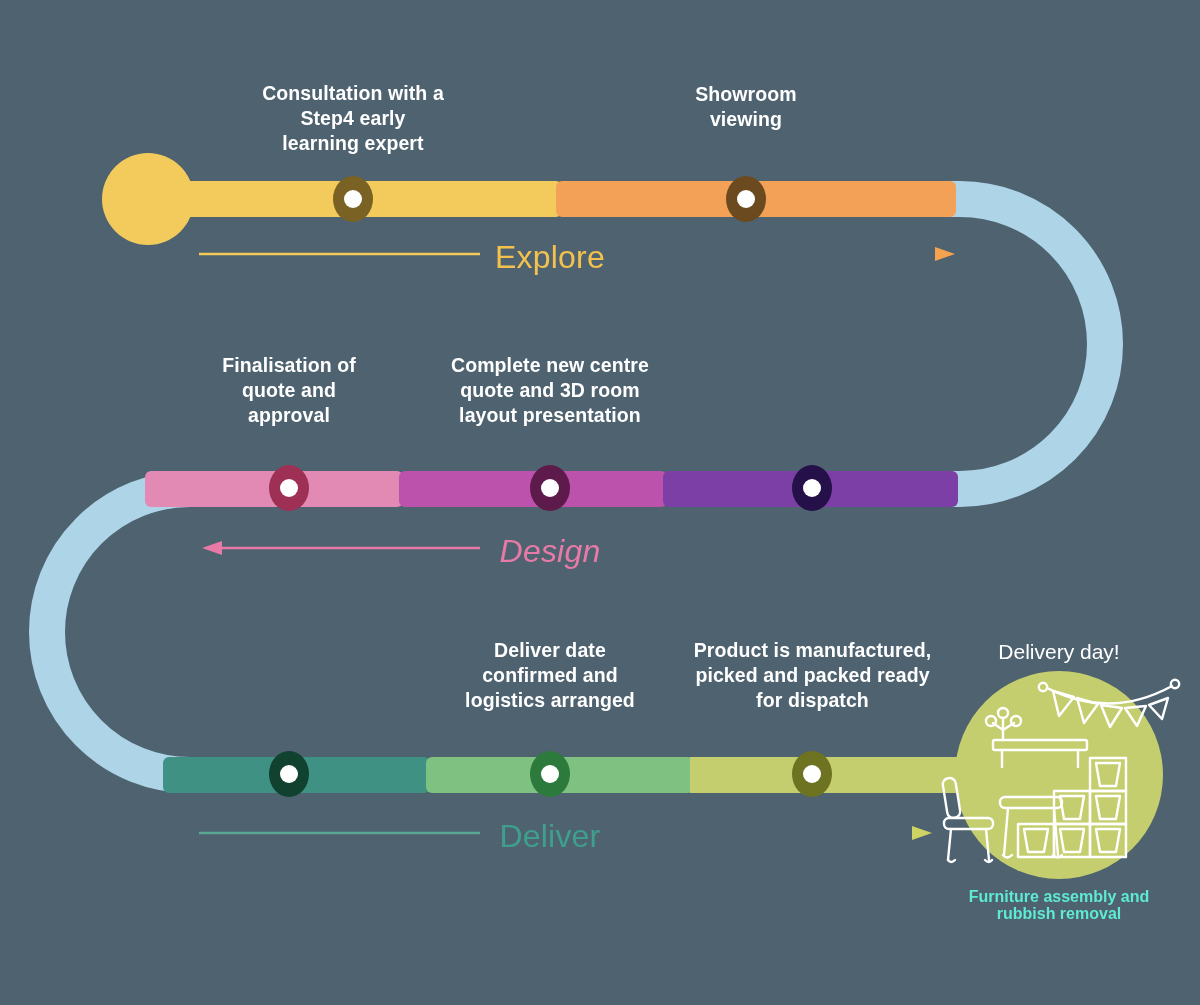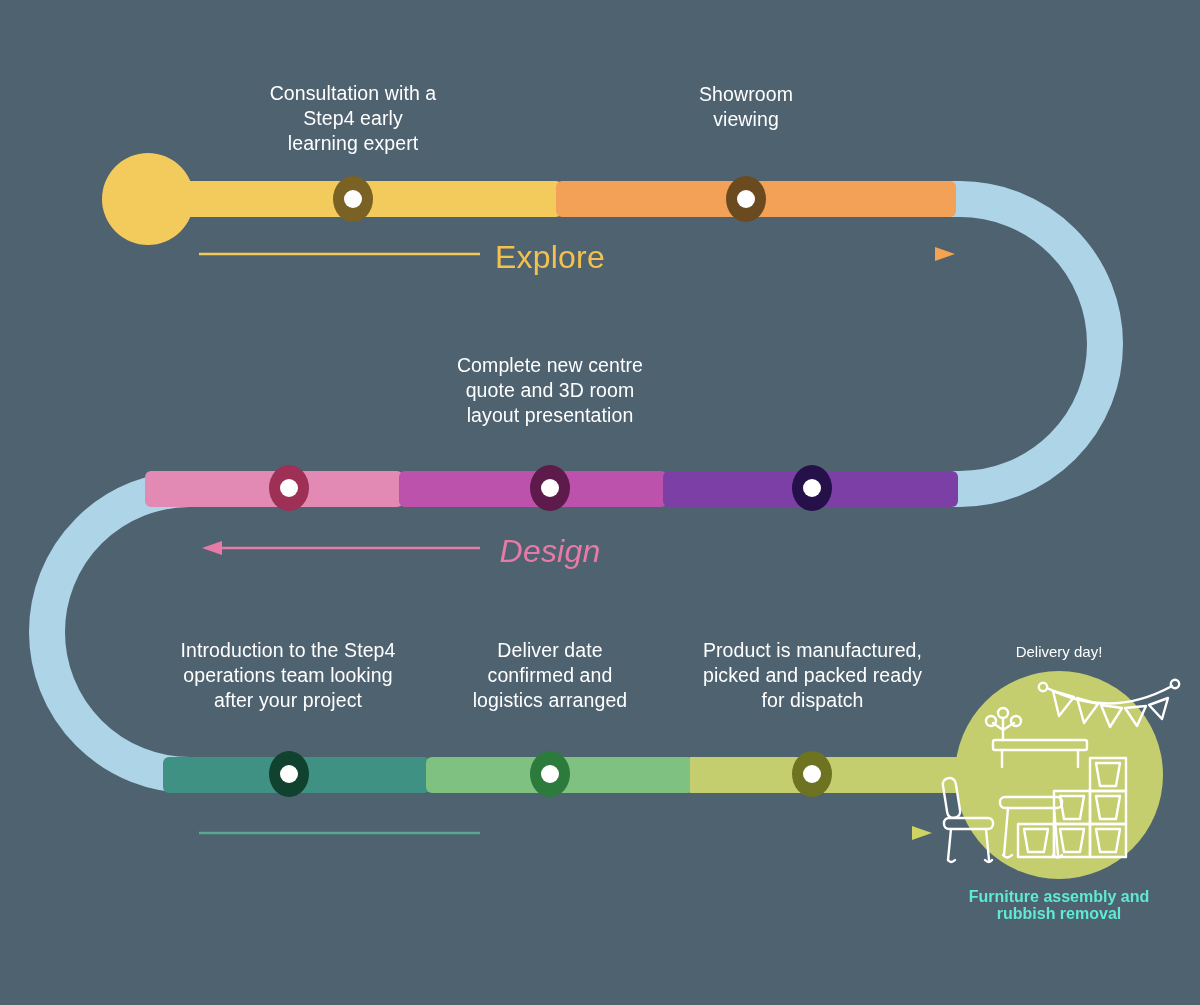--- a/index.html
+++ b/index.html
@@ -6,30 +6,30 @@
   html,body { background:#4e6270; }
   body {
     width:1200px; height:1005px; position:relative; overflow:hidden;
     font-family:"Liberation Sans", sans-serif;
   }
   #stage { position:absolute; inset:0; }
   #svgroot { position:absolute; left:0; top:0; width:1200px; height:1005px; }
 
   .lbl {
     position:absolute; color:#ffffff; text-align:center;
-    font-size:19.5px; line-height:25px; font-weight:400;
+    font-size:19.5px; line-height:25px; font-weight:700;
     letter-spacing:.1px; white-space:pre-line;
   }
   .phase-name {
     position:absolute; text-align:center; font-size:32px;
     font-weight:400; letter-spacing:.2px; white-space:nowrap;
   }
   .cap-delivery {
     position:absolute; color:#ffffff; text-align:center;
-    font-size:15px; line-height:25px; font-weight:400; white-space:pre-line;
+    font-size:21px; line-height:25px; font-weight:400; white-space:pre-line;
   }
   .cap-small {
     position:absolute; color:#5eead4; text-align:center;
     font-size:16px; line-height:17px; font-weight:700; white-space:pre-line;
   }
 </style>
 </head>
 <body>
 
 <div id="stage">
@@ -178,32 +178,33 @@
     </g>
   </svg>
 
   <div class="lbl" style="left:233px; top:81px; width:240px;">Consultation with a
 Step4 early
 learning expert</div>
   <div class="lbl" style="left:646px; top:82px; width:200px;">Showroom
 viewing</div>
   <div class="phase-name" style="left:450px; top:239px; width:200px; color:#f3c14d;">Explore</div>
 
+  <div class="lbl" style="left:178px; top:353px; width:222px;">Finalisation of
+quote and
+approval</div>
   <div class="lbl" style="left:428px; top:353px; width:244px;">Complete new centre
 quote and 3D room
 layout presentation</div>
   <div class="phase-name" style="left:450px; top:533px; width:200px; color:#e87aa8;font-style:italic;">Design</div>
 
-  <div class="lbl" style="left:157px; top:638px; width:262px;">Introduction to the Step4
-operations team looking
-after your project</div>
   <div class="lbl" style="left:450px; top:638px; width:200px;">Deliver date
 confirmed and
 logistics arranged</div>
   <div class="lbl" style="left:680px; top:638px; width:265px;">Product is manufactured,
 picked and packed ready
 for dispatch</div>
+  <div class="phase-name" style="left:450px; top:818px; width:200px; color:#3f9f8d;">Deliver</div>
 
   <div class="cap-delivery" style="left:949px; top:639px; width:220px;">Delivery day!</div>
   <div class="cap-small" style="left:949px; top:888px; width:220px;">Furniture assembly and
 rubbish removal</div>
 
 </div>
 
 </body></html>

